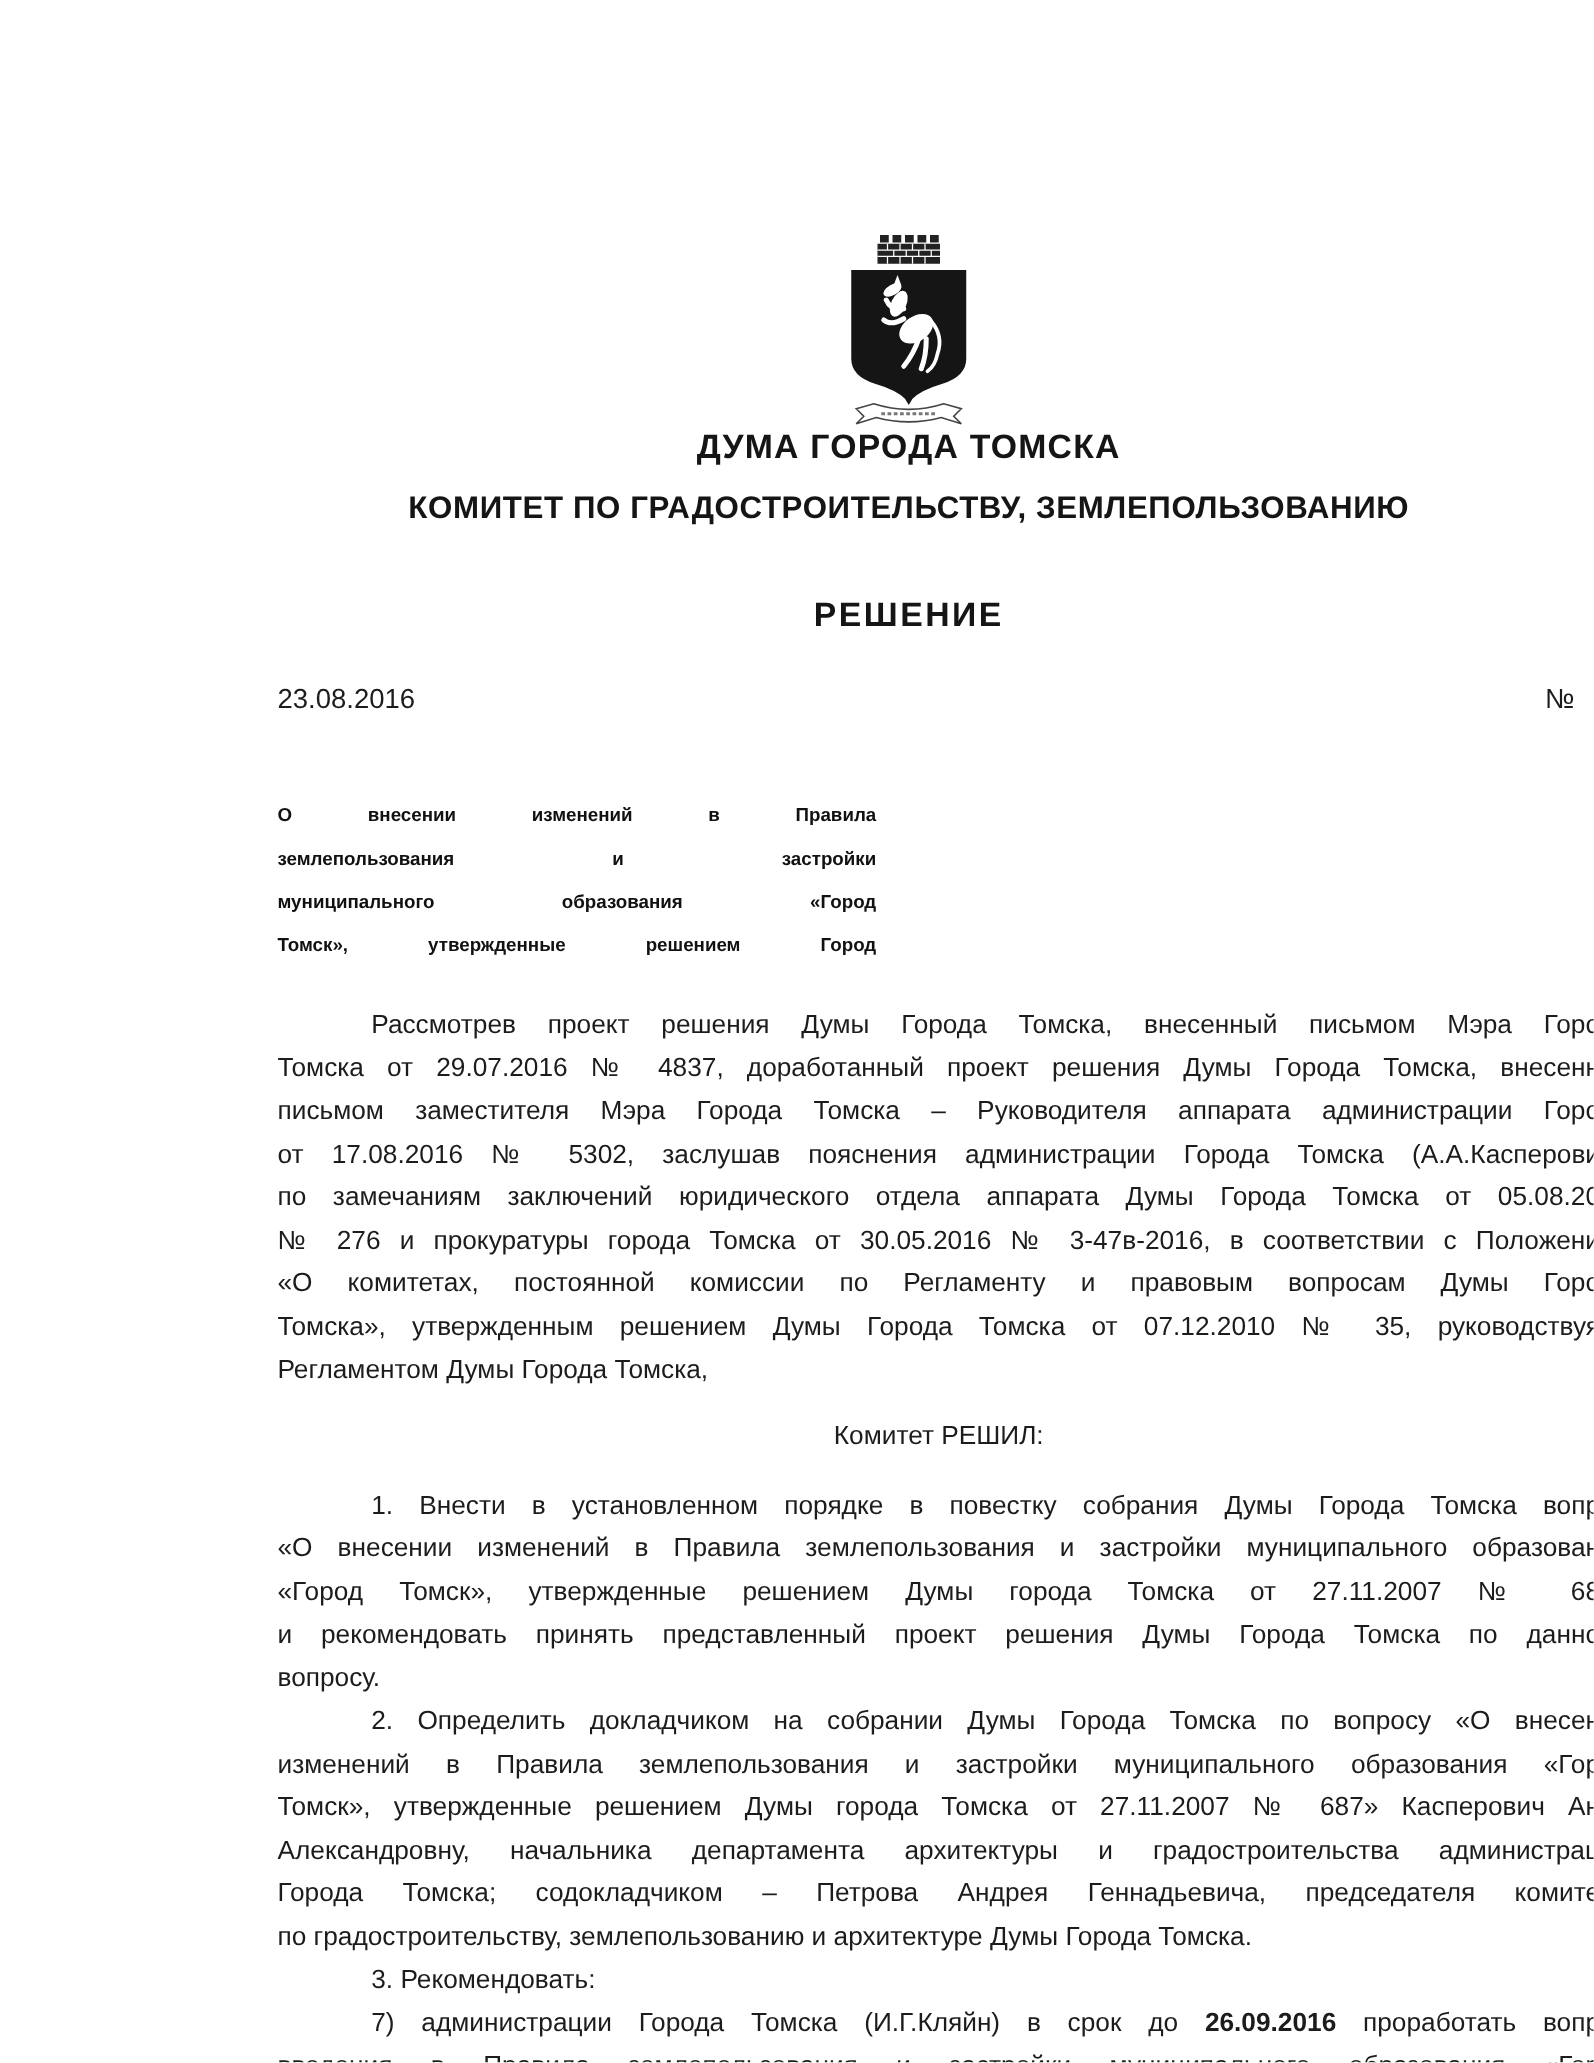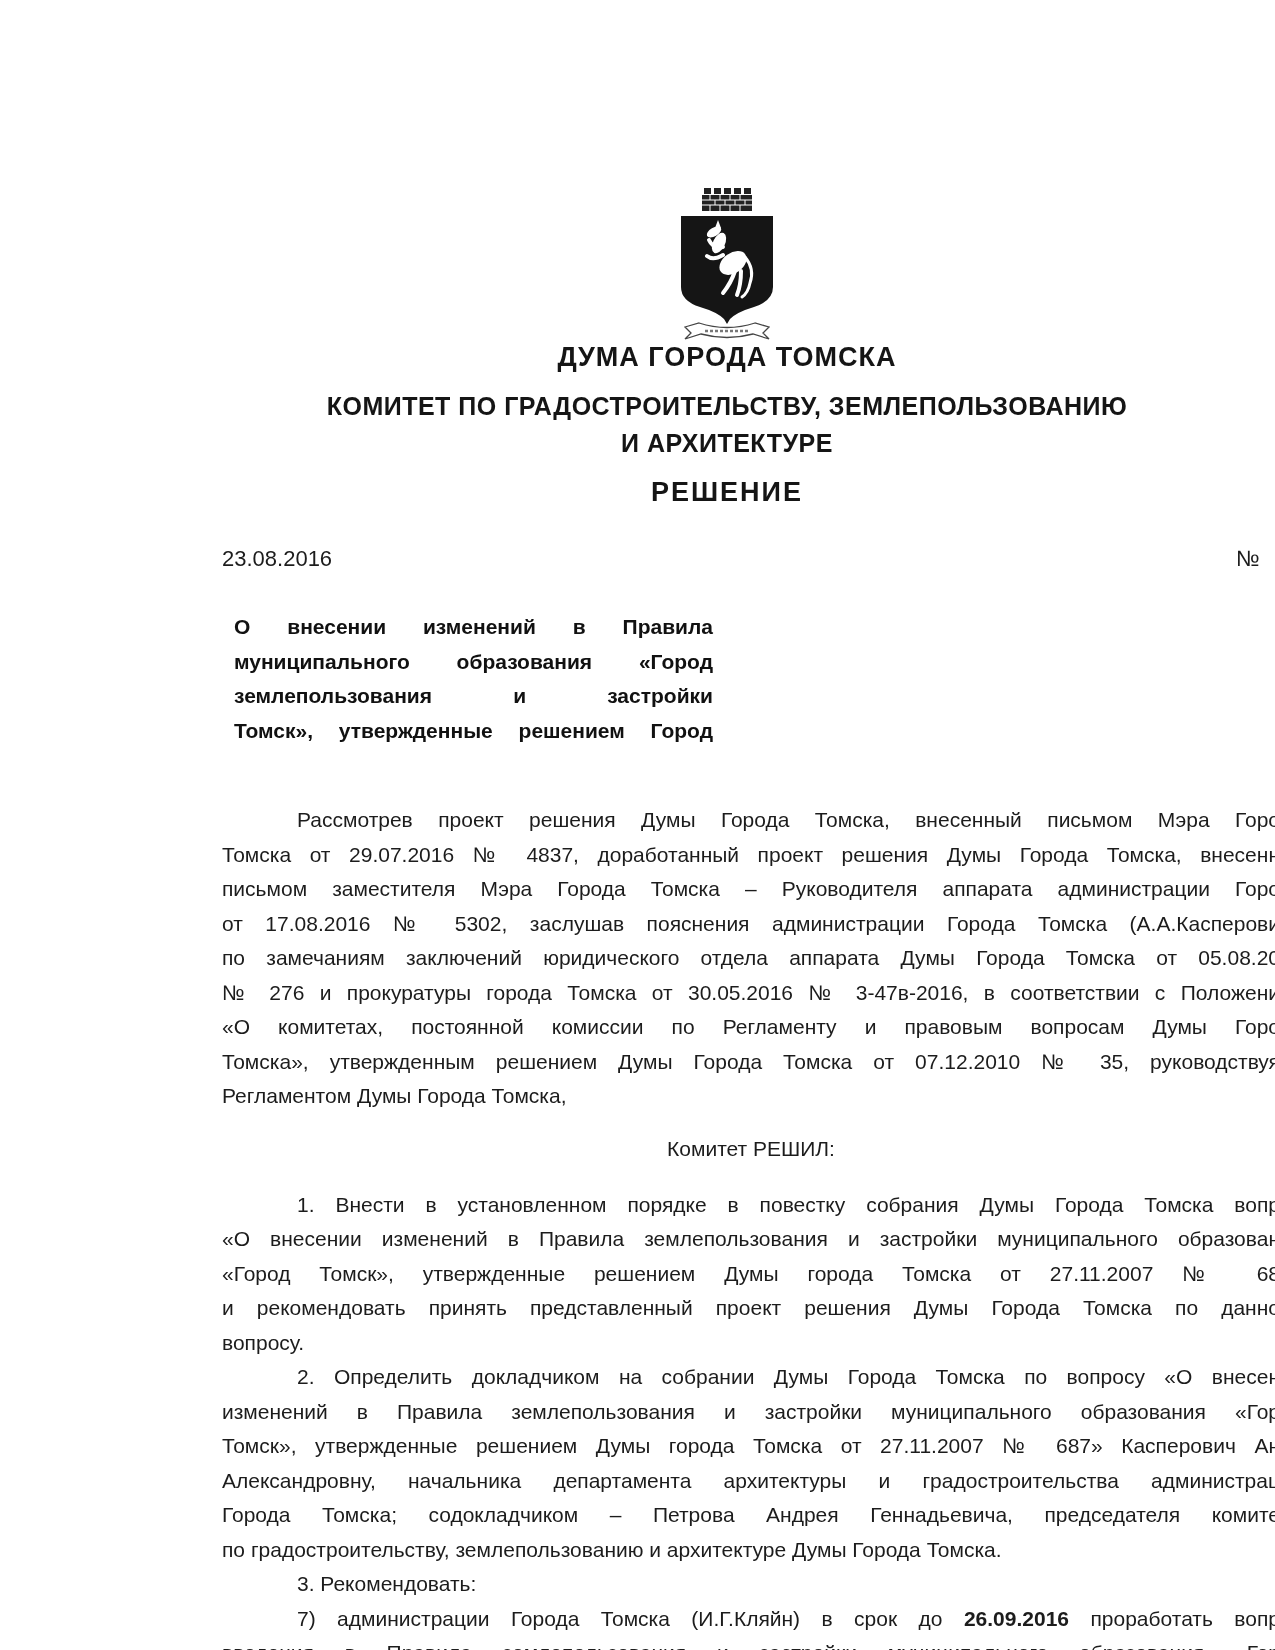--- a/index.html
+++ b/index.html
@@ -13,22 +13,22 @@
   }
   .emblem-wrap{position:absolute;top:183px;left:222px;width:1010px;text-align:center;}
   .h-org{position:absolute;top:342px;left:222px;width:1010px;text-align:center;
          font-size:27px;font-weight:bold;letter-spacing:1px;color:#151515;}
   .h-comm{position:absolute;top:388px;left:222px;width:1010px;text-align:center;
           font-size:25px;font-weight:bold;line-height:37px;letter-spacing:0.5px;color:#151515;}
   .h-doc{position:absolute;top:477px;left:222px;width:1010px;text-align:center;
          font-size:27px;font-weight:bold;letter-spacing:2px;color:#151515;}
   .dateline{position:absolute;top:546px;left:222px;width:1058px;font-size:22px;}
   .dateline .numsign{position:absolute;left:1014px;top:0;}
-  .subject{position:absolute;top:610px;left:222px;width:479px;
-           font-size:21px;font-weight:bold;line-height:34.5px;color:#111;margin-left:12px;}
+  .subject{position:absolute;top:636px;left:222px;width:479px;
+           font-size:15px;font-weight:bold;line-height:34.5px;color:#111;}
   .bodytext{position:absolute;top:803px;left:222px;width:1058px;
             font-size:21px;line-height:34.5px;}
   .line{text-align:justify;}
   .jl{text-align-last:justify;text-justify:inter-word;}
   .pl{text-align:left;text-align-last:left;}
   .ind{text-indent:75px;}
   .center{text-align:center;text-align-last:center;}
   .res-head{margin-top:18px;margin-bottom:21.5px;}
   .clipped{margin-top:0;}
 </style>
@@ -86,33 +86,32 @@
       <g>
         <path d="M8,144 L22,140 Q50,149 78,140 L92,144 L86,150 L92,156 L76,151 Q50,158 24,151 L8,156 L14,150 Z" fill="#ffffff" stroke="#444" stroke-width="1.3"></path>
         <line x1="28" y1="148" x2="72" y2="148" stroke="#777" stroke-width="2.5" stroke-dasharray="3,2"></line>
       </g>
     </svg>
   </div>
 
   <div class="h-org">ДУМА ГОРОДА ТОМСКА</div>
   <div class="h-comm">
     <div>КОМИТЕТ ПО ГРАДОСТРОИТЕЛЬСТВУ, ЗЕМЛЕПОЛЬЗОВАНИЮ</div>
-    <div>И АРХИТЕКТУРЕ</div>
   </div>
   <div class="h-doc">РЕШЕНИЕ</div>
 
   <div class="dateline">
     <span>23.08.2016</span>
     <span class="numsign">№</span>
   </div>
 
   <div class="subject">
     <div class="line jl">О внесении изменений в Правила</div>
+    <div class="line jl">землепользования и застройки</div>
     <div class="line jl">муниципального образования «Город</div>
-    <div class="line jl">землепользования и застройки</div>
     <div class="line jl">Томск», утвержденные решением Город</div>
   </div>
 
   <div class="bodytext">
     <div class="line jl ind">Рассмотрев проект решения Думы Города Томска, внесенный письмом Мэра Горо</div>
     <div class="line jl">Томска от 29.07.2016 № 4837, доработанный проект решения Думы Города Томска, внесенн</div>
     <div class="line jl">письмом заместителя Мэра Города Томска – Руководителя аппарата администрации Горо</div>
     <div class="line jl">от 17.08.2016 № 5302, заслушав пояснения администрации Города Томска (А.А.Касперови</div>
     <div class="line jl">по замечаниям заключений юридического отдела аппарата Думы Города Томска от 05.08.20</div>
     <div class="line jl">№ 276 и прокуратуры города Томска от 30.05.2016 № 3-47в-2016, в соответствии с Положени</div>

